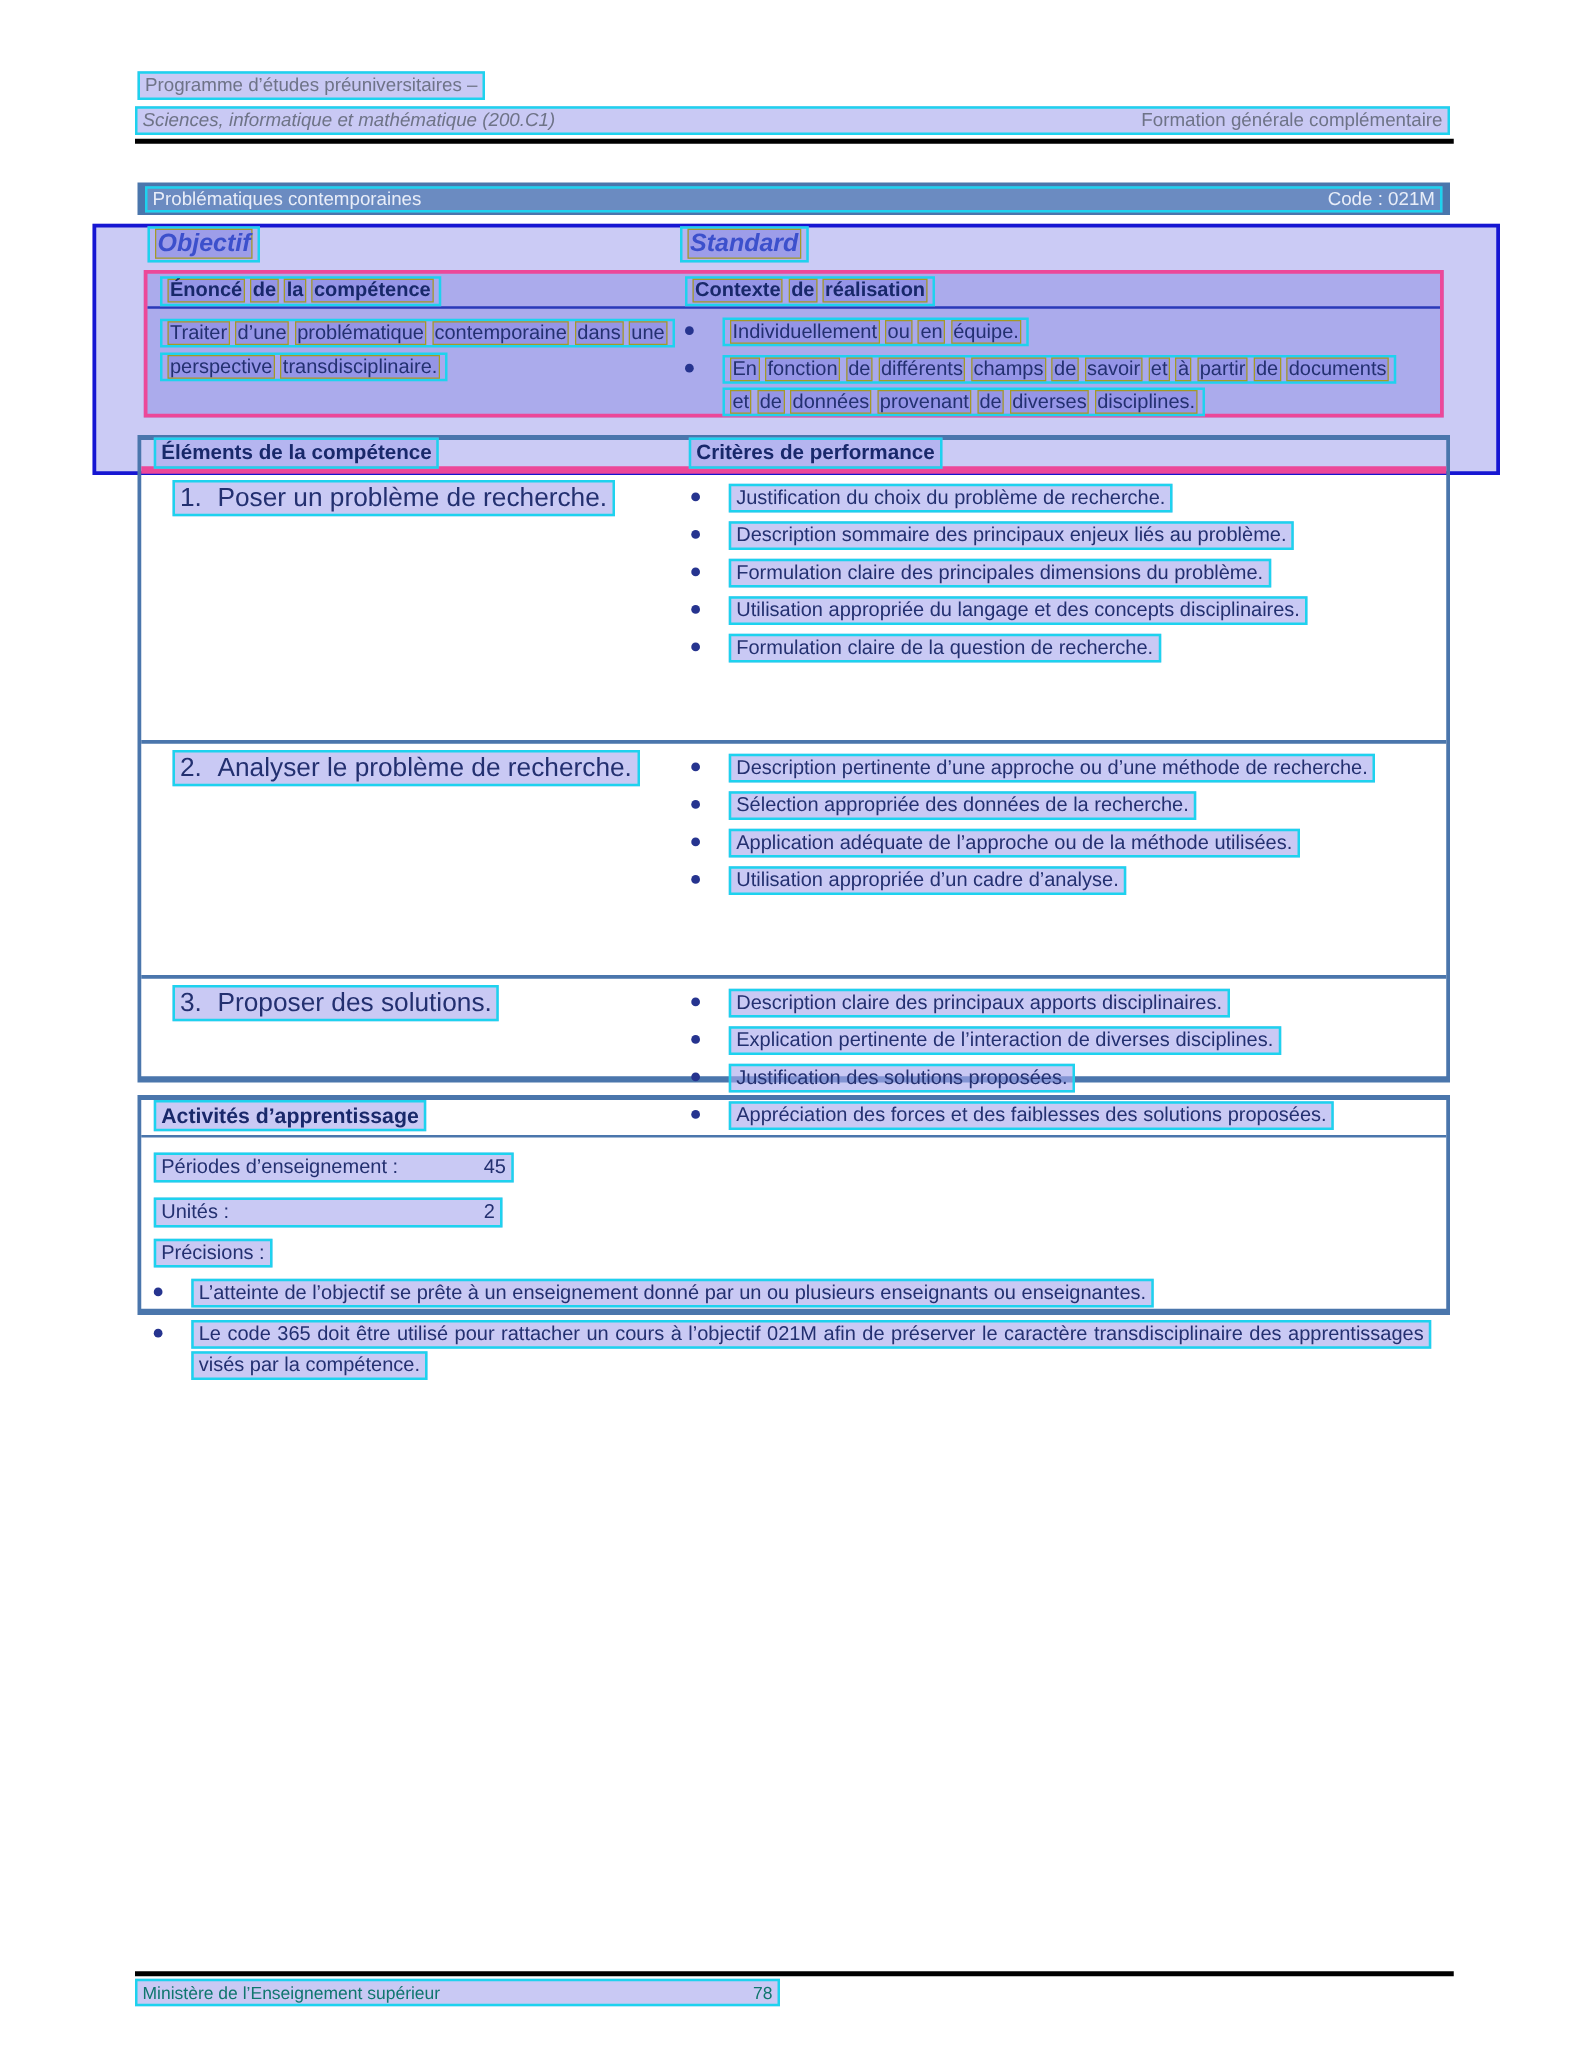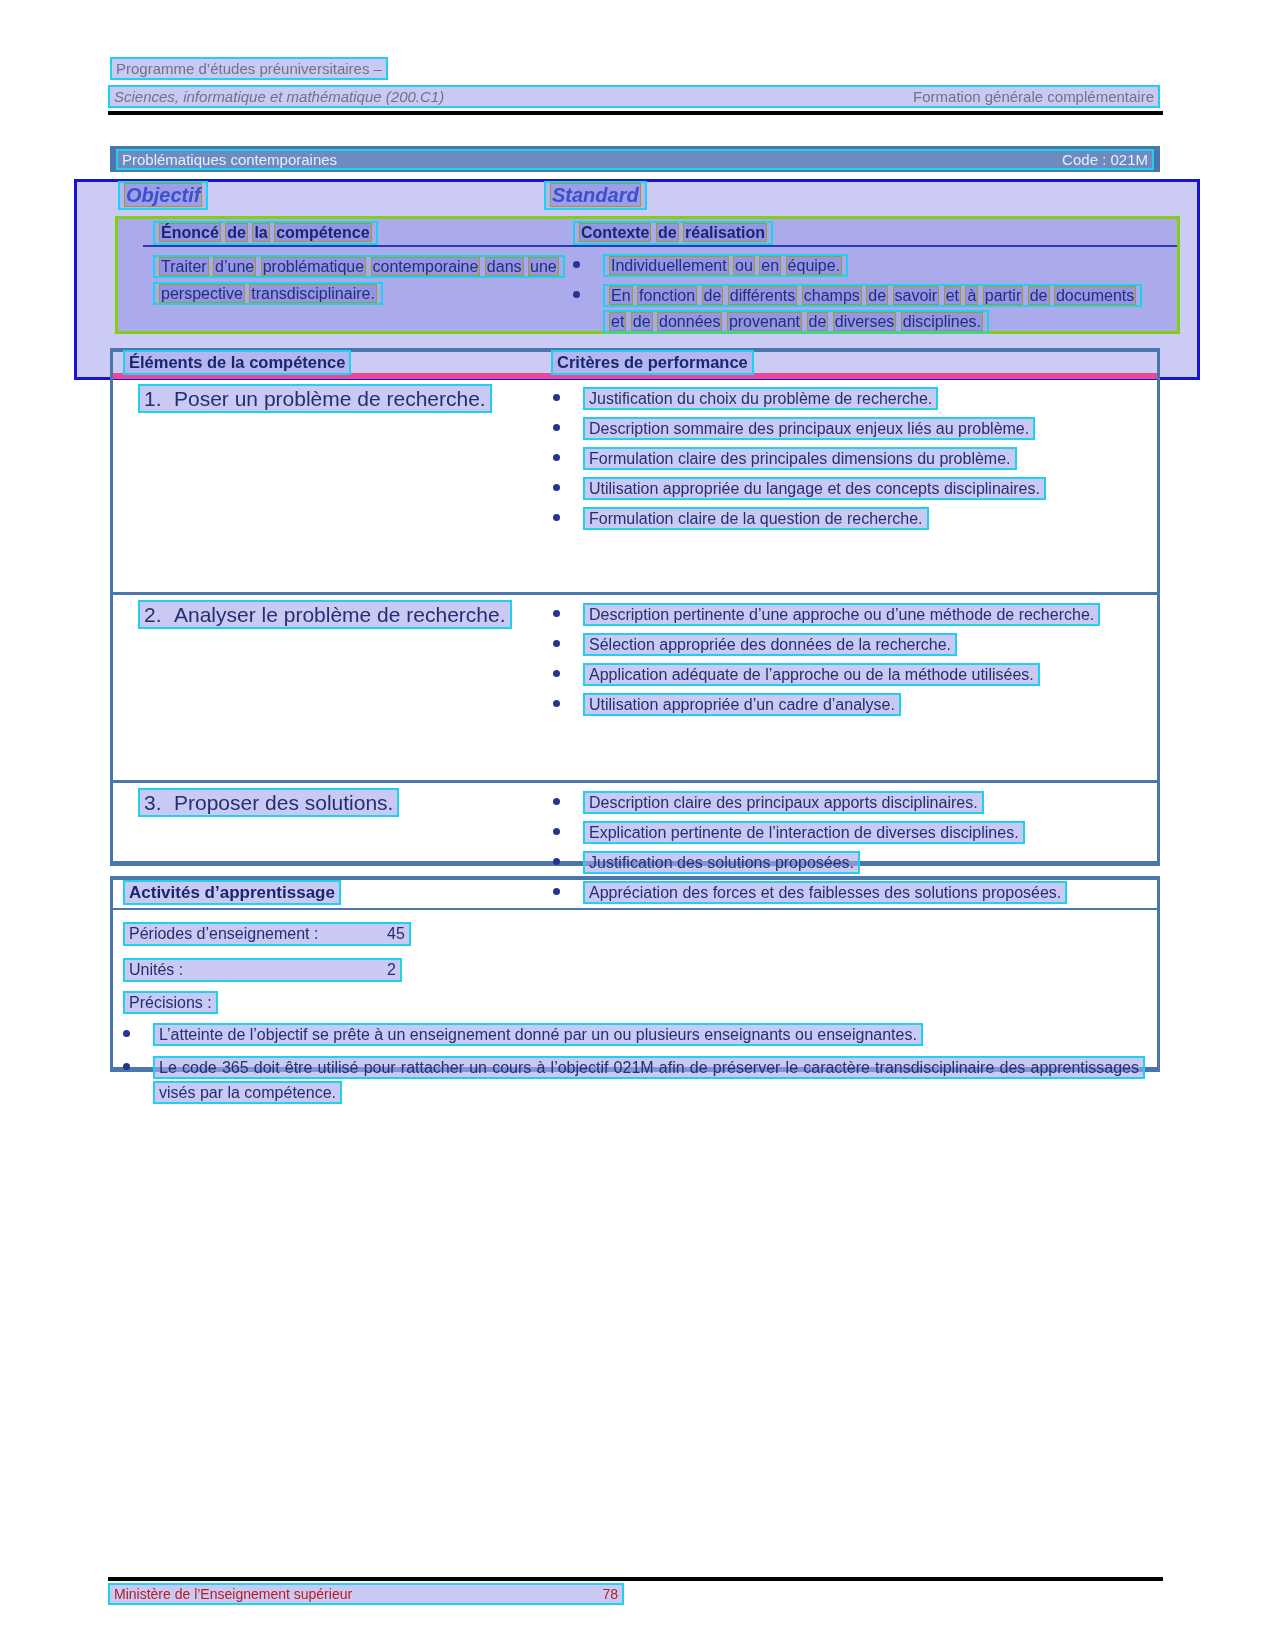--- a/index.html
+++ b/index.html
@@ -24,21 +24,21 @@
   
   .t1{position:absolute;left:110px;top:146px;width:1050px;z-index:2;}
   .t1-band{height:26px;background:#4a76ac;display:flex;align-items:center;padding:0 6px;}
   .t1-band .hl-dark{flex:1;display:flex;justify-content:space-between;align-items:center;
                     font-size:15px;color:#e8edf8;}
   .t1-objrow{position:relative;height:46px;}
   .obj-label{position:absolute;top:9px;font-size:20px;font-weight:bold;font-style:italic;color:#3c50cc;}
   .obj-left{left:8px;}
   .obj-right{left:434px;}
   .t1-enonce{position:absolute;left:5px;top:70px;width:1034px;height:112px;
-             border:3px solid #84cc16;background:rgba(122,122,222,0.40);padding-left:25px;}
+             border:3px solid #ec4899;background:rgba(122,122,222,0.40);}
   .en-head{position:relative;height:26px;border-bottom:2px solid #2a3ab8;}
   .en-head .cell{position:absolute;top:2px;font-size:16px;font-weight:bold;color:#18286a;}
   .en-c1{left:10px;}
   .en-c2{left:430px;}
   .en-body{position:relative;padding-top:6px;}
   .en-left{position:absolute;left:10px;top:6px;width:408px;font-size:16px;line-height:27px;}
   .en-right{position:absolute;left:430px;top:6px;width:580px;font-size:16px;line-height:26px;}
   .b-item{display:flex;margin-bottom:4px;}
   .b-marker{width:30px;flex:none;padding-top:8px;}
   .b-marker i{display:block;width:7px;height:7px;border-radius:50%;background:#26348f;}
@@ -56,34 +56,34 @@
   .t2-row .left{width:440px;flex:none;padding-left:25px;box-sizing:border-box;
                 font-size:21px;line-height:23px;}
   .t2-row .num{display:inline-block;min-width:30px;}
   .t2-row .right{flex:1;padding-right:12px;font-size:16px;line-height:23px;}
   .crit{display:flex;margin-bottom:7px;}
   .crit .b-marker{padding-top:7px;}
   .r1{height:186px;}
   .r2{height:161px;}
   .r3{height:141px;}
   
-  .t3{position:absolute;left:110px;top:876px;width:1050px;height:196px;z-index:2;
+  .t3{position:absolute;left:110px;top:876px;width:1050px;height:176px;z-index:2;
       border-top:4px solid #4a76ac;border-left:3px solid #4a76ac;border-right:3px solid #4a76ac;
       border-bottom:5px solid #4a76ac;box-sizing:border-box;}
   .t3-head{height:25px;padding:3px 0 0 10px;border-bottom:2px solid #4a76ac;
            font-size:17px;font-weight:bold;color:#18286a;}
   .t3-row{margin:12px 0 0 10px;font-size:16px;}
   .kv{display:inline-flex;}
   .kv .k{display:inline-block;width:258px;}
   .t3-bullets{margin:10px 12px 0 10px;}
   .t3-bullets .b-item{margin-bottom:8px;}
   .t3-bullets .b-text{font-size:16px;line-height:25px;text-align:justify;}
   
   .footer-row{position:absolute;left:108px;top:1583px;width:516px;}
-  .footer-row .hl{display:flex;justify-content:space-between;font-size:14px;color:#b91c1c;}
+  .footer-row .hl{display:flex;justify-content:space-between;font-size:14px;color:#0f766e;}
 </style>
 </head>
 <body>
 
 <div class="page">
 
   <div class="ph1">
     <span class="hl">Programme d’études préuniversitaires –</span>
   </div>
   <div class="ph2">

